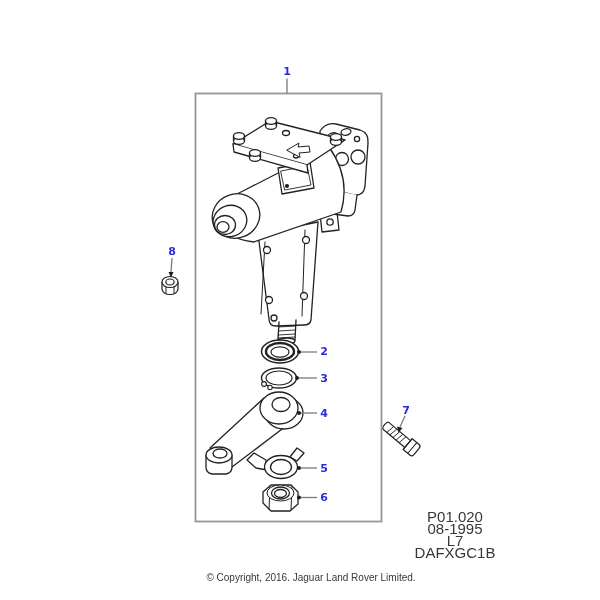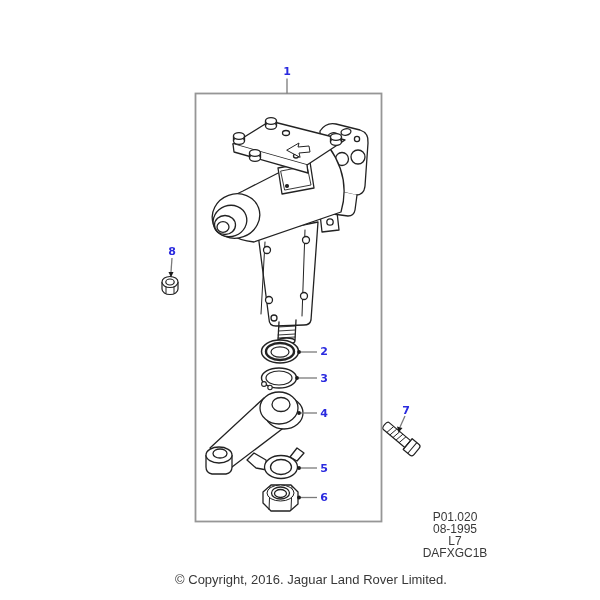--- a/index.html
+++ b/index.html
@@ -29,31 +29,31 @@
     color: #2A2ADF;
     line-height: 1;
     cursor: pointer;
   }
   .ref-block {
     position: absolute;
     left: 455px;
     top: 511px;
     transform: translateX(-50%);
     text-align: center;
-    font-size: 12px;
+    font-size: 15px;
     line-height: 12px;
     color: #383838;
     white-space: nowrap;
   }
   .copyright {
     position: absolute;
     left: 311px;
     top: 572px;
     transform: translateX(-50%);
-    font-size: 13px;
+    font-size: 10px;
     color: #383838;
     white-space: nowrap;
   }
 </style>
 </head>
 <body>
 
 <div class="stage">
 
   <svg class="art" width="600" height="600" viewBox="0 0 600 600">

